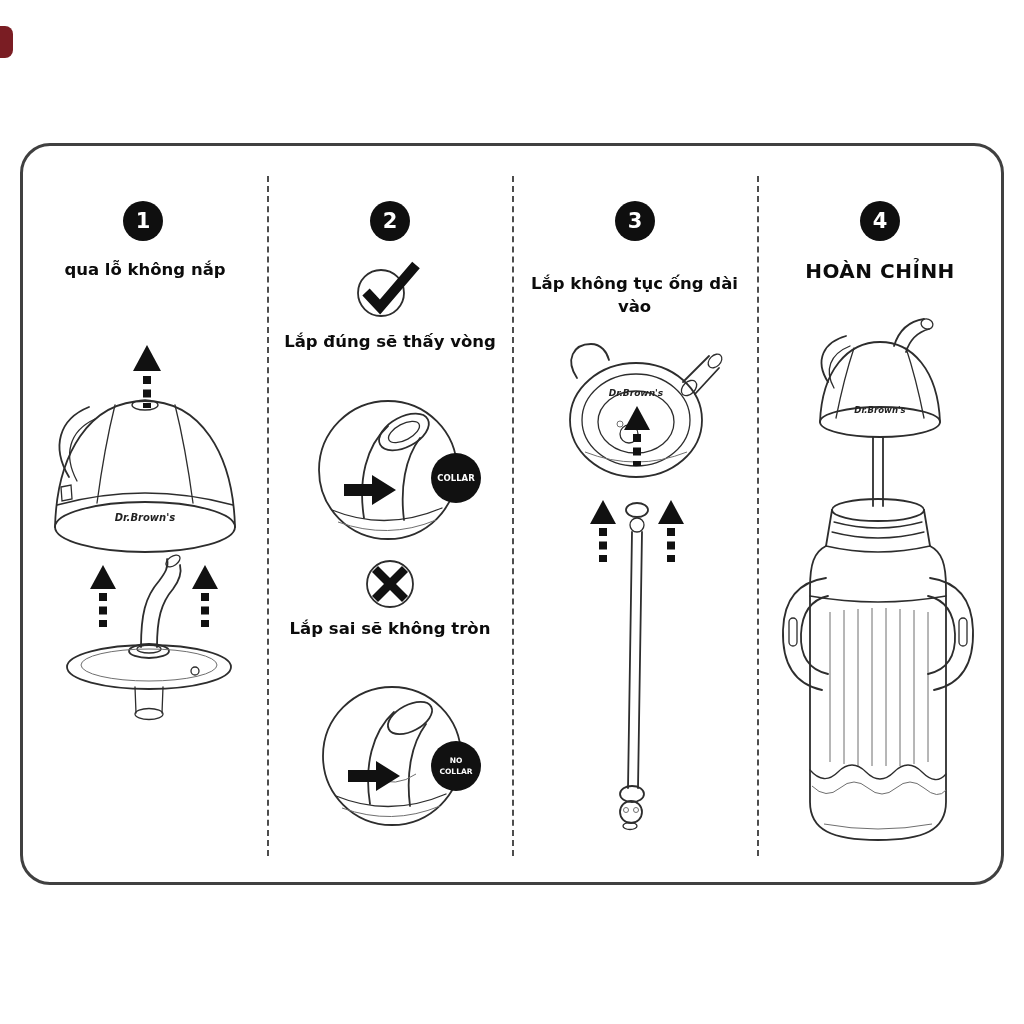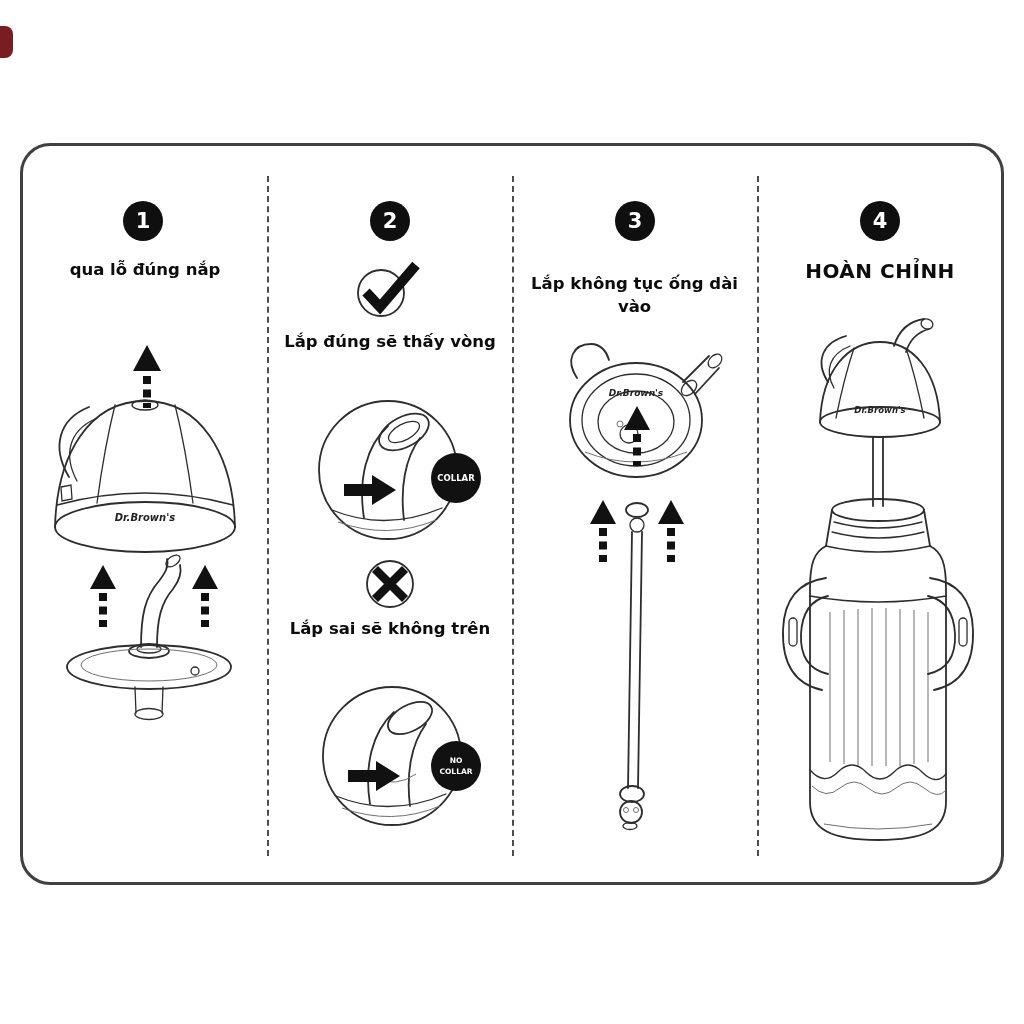--- a/index.html
+++ b/index.html
@@ -36,37 +36,37 @@
   <div class="sep" style="left:267px"></div>
   <div class="sep" style="left:512px"></div>
   <div class="sep" style="left:757px"></div>
 
   <div class="badge" style="left:123px;top:201px">1</div>
   <div class="badge" style="left:370px;top:201px">2</div>
   <div class="badge" style="left:615px;top:201px">3</div>
   <div class="badge" style="left:860px;top:201px">4</div>
 
   <div class="title" style="left:35px;top:258px;width:220px">
-    <div>qua lỗ đúng nắp</div>
+    <div>qua lỗ không nắp</div>
   </div>
 
   <div class="title" style="left:512px;top:272px;width:245px">
     <div>Lắp không tục ống dài vào</div>
   </div>
 
   <div class="title" style="left:780px;top:260px;width:200px;font-size:20px;letter-spacing:.5px">
     <div>HOÀN CHỈNH</div>
   </div>
 
   <div class="title" style="left:280px;top:330px;width:220px">
     <div>Lắp đúng sẽ thấy vòng</div>
   </div>
 
   <div class="title" style="left:275px;top:617px;width:230px">
-    <div>Lắp sai sẽ không trên</div>
+    <div>Lắp sai sẽ không tròn</div>
   </div>
 
   <svg style="left:35px;top:335px" width="220" height="420" viewBox="0 0 220 420">
     <g>
       <polygon class="blk" points="112,10 98,36 126,36"></polygon>
       <line class="stem" x1="112" y1="41" x2="112" y2="73"></line>
     </g>
     <g>
       <ellipse class="ln" cx="110" cy="192" rx="90" ry="25"></ellipse>
       <path class="ln" d="M 20 192 C 22 118 55 66 110 66 C 165 66 198 118 200 192"></path>

